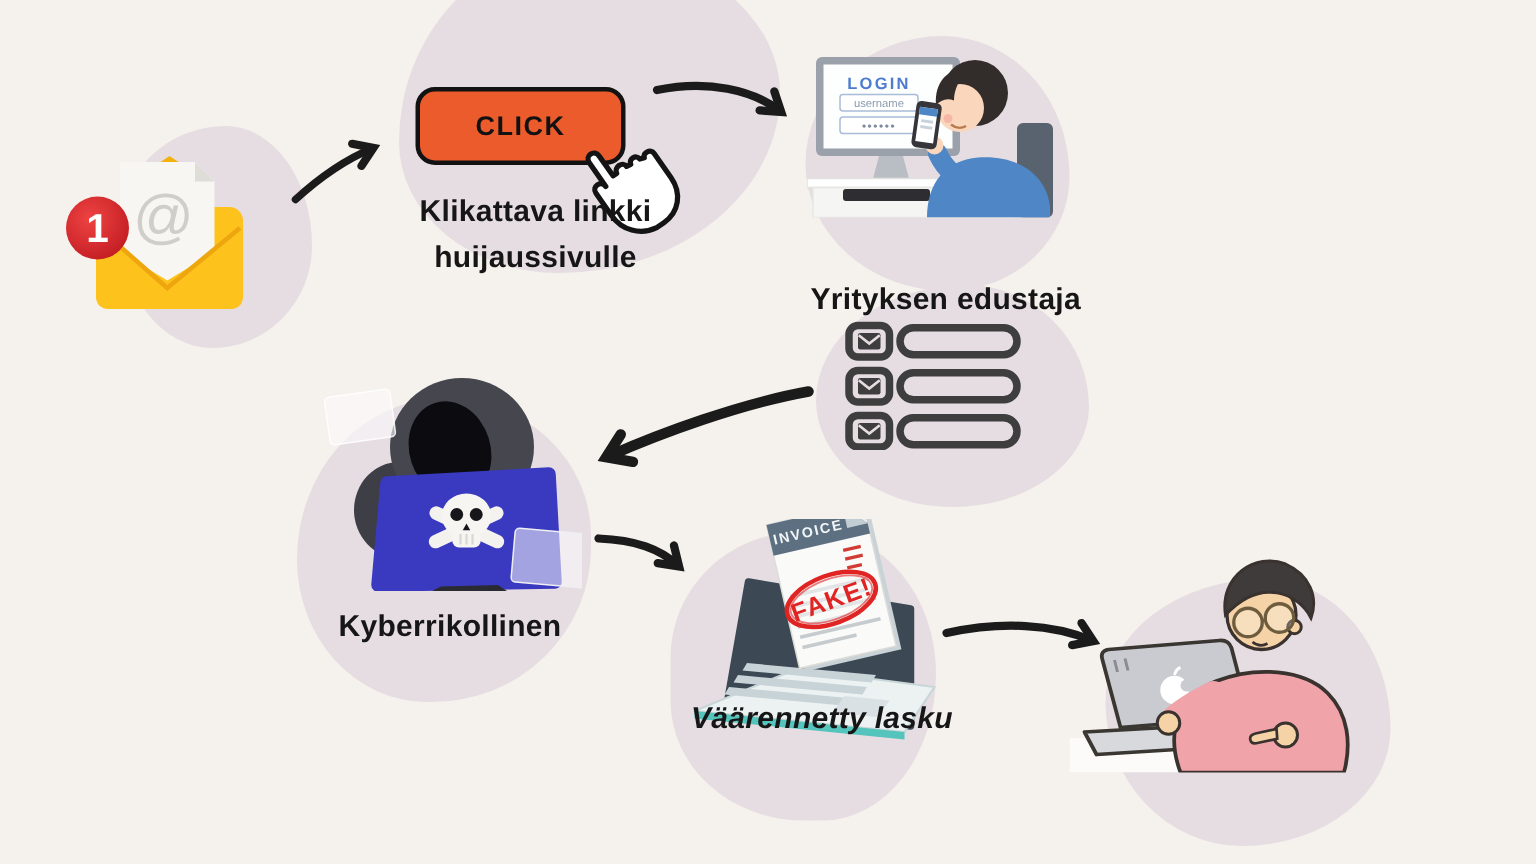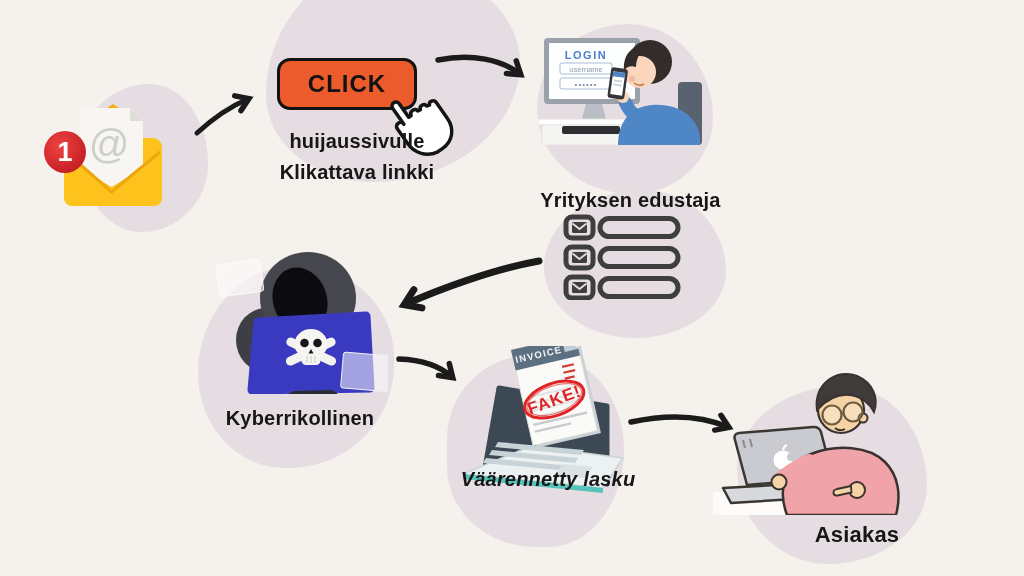--- a/index.html
+++ b/index.html
@@ -5,21 +5,21 @@
   html,body{margin:0;padding:0;background:#F5F1EC;}
   #canvas{position:relative;width:1024px;height:576px;background:#F5F1EC;overflow:hidden;
           font-family:"Liberation Sans",sans-serif;}
   .blob{position:absolute;background:#E6DDE2;}
   .label{position:absolute;font-weight:700;font-size:20px;color:#161616;text-align:center;
          letter-spacing:.2px;line-height:1.55;}
   .abs{position:absolute;}
   #click-btn{position:absolute;left:277px;top:58px;width:134px;height:46px;
              background:#EB5B2C;border:3.5px solid #121212;border-radius:13px;
              display:flex;align-items:center;justify-content:center;
-             font-weight:700;font-size:24px;letter-spacing:1px;color:#121212;}
+             font-weight:700;font-size:18px;letter-spacing:1px;color:#121212;}
   svg text{font-family:"Liberation Sans",sans-serif;}
 </style>
 </head>
 <body>
 
 <div id="canvas">
 
   <div class="blob" style="left:80px;top:84px;width:128px;height:148px;border-radius:55% 45% 52% 48% / 46% 54% 46% 54%;"></div>
   <div class="blob" style="left:266px;top:-36px;width:254px;height:218px;border-radius:48% 52% 58% 42% / 60% 45% 55% 40%;"></div>
   <div class="blob" style="left:537px;top:24px;width:176px;height:170px;border-radius:52% 48% 46% 54% / 50% 55% 45% 50%;"></div>
@@ -64,22 +64,22 @@
 
   <div id="click-btn">
     <span>CLICK</span>
   </div>
   <svg class="abs" style="left:383px;top:76px;" width="86" height="84" viewBox="0 0 86 84">
     <g transform="rotate(-35 43 45)">
       <path d="M35,77 C23,75 15,65 15,53 L15,35 C15,29.5 23,29.5 23,35 L23,16 C23,10 31,10 31,16 L31,32 L34,32 C34.5,27.5 42,27.5 42,32 L45,32.5 C45.8,28.5 52,29 52,33 L55,34 C56,30.5 62,31.5 62,35.5 L62,55 C62,68 53,77 41,77 Z" fill="#FFFFFF" stroke="#141414" stroke-width="3.5" stroke-linejoin="round"></path>
     </g>
   </svg>
   <div class="label" style="left:252px;top:126px;width:210px;">
+    <span style="display:block;">Klikattava linkki</span>
     <span style="display:block;">huijaussivulle</span>
-    <span style="display:block;">Klikattava linkki</span>
   </div>
 
   <svg class="abs" style="left:538px;top:30px;" width="170" height="115" viewBox="0 0 170 115">
     <rect x="140" y="52" width="24" height="63" rx="4" fill="#596370"></rect>
     <rect x="6" y="8" width="96" height="66" rx="4" fill="#9BA1AA"></rect>
     <rect x="11" y="13" width="86" height="56" fill="#FDFEFE"></rect>
     <text x="48" y="29" text-anchor="middle" font-size="11" font-weight="700" letter-spacing="1.5" fill="#4D7BD0">LOGIN</text>
     <rect x="22" y="33" width="52" height="11" rx="2" fill="#FFFFFF" stroke="#A9BCD8"></rect>
     <text x="48" y="41.5" text-anchor="middle" font-size="7.5" fill="#8B9AAE">username</text>
     <rect x="22" y="48" width="52" height="11" rx="2" fill="#FFFFFF" stroke="#A9BCD8"></rect>
@@ -215,15 +215,14 @@
     </g>
     <path d="M122,58 q5,4 10,1" stroke="#39322E" stroke-width="1.8" fill="none"></path>
     <path d="M96,92 C84,98 74,104 68,110" stroke="#F0A3A8" stroke-width="16" stroke-linecap="round" fill="none"></path>
     <circle cx="66" cy="112" r="7.5" fill="#F5D3A7" stroke="#39322E" stroke-width="2"></circle>
     <path d="M152,100 C160,108 162,114 156,120" stroke="#F0A3A8" stroke-width="16" stroke-linecap="round" fill="none"></path>
     <g>
       <circle cx="144" cy="120" r="8" fill="#F5D3A7" stroke="#39322E" stroke-width="2"></circle>
       <path d="M138,116 l-14,3 q-4,1 -3.5,4 q.5,3 4,2.5 l14,-3 Z" fill="#F5D3A7" stroke="#39322E" stroke-width="1.8"></path>
     </g>
   </svg>
-  <div class="label" style="left:772px;top:518px;width:170px;font-size:22px;">Asiakas</div>
 
 </div>
 
 </body></html>

